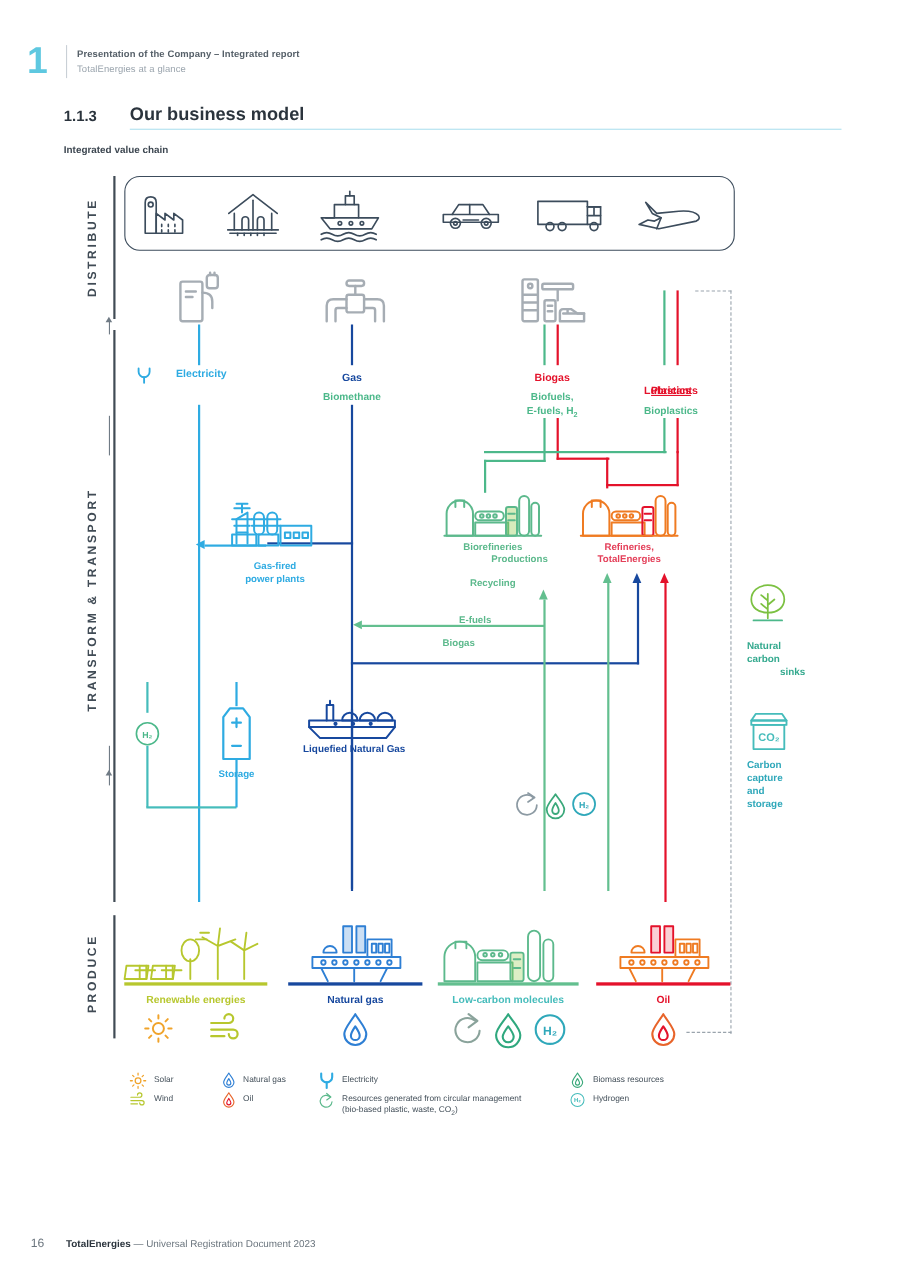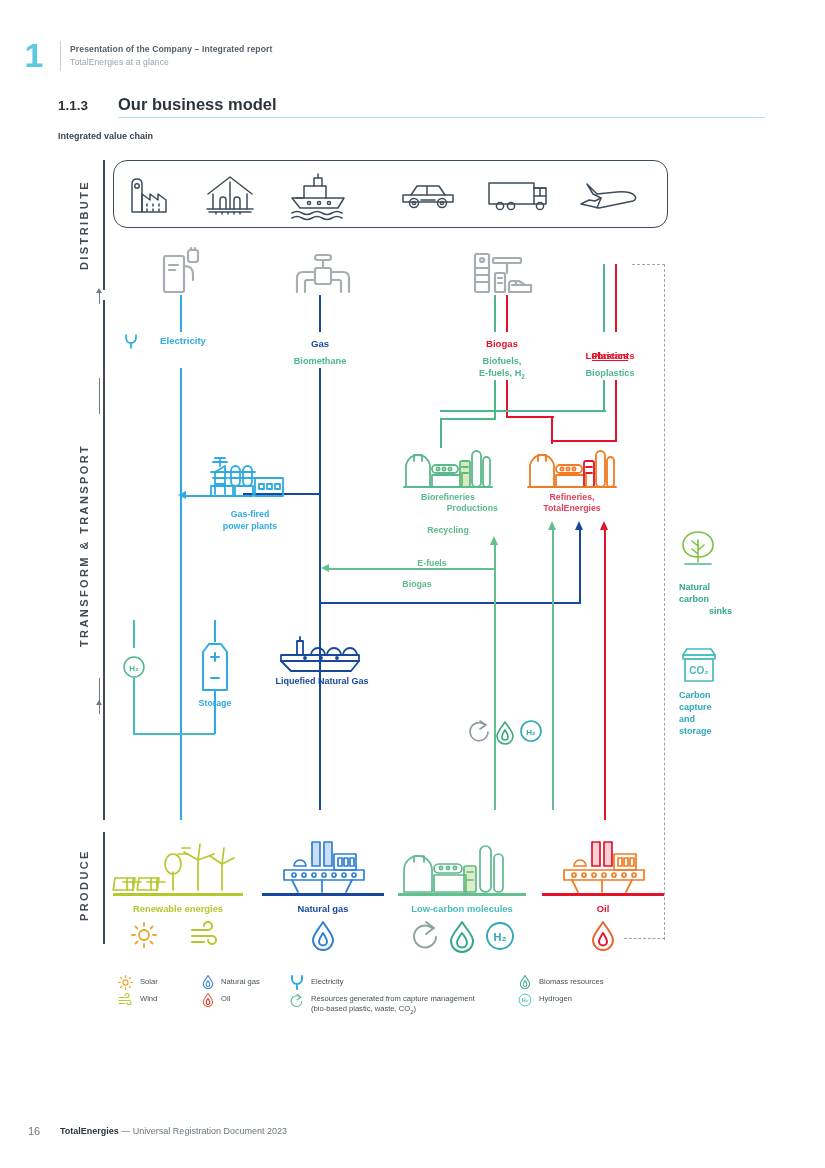--- a/index.html
+++ b/index.html
@@ -568,21 +568,21 @@
     </svg>
   </div>
   <div class="abs lg-text" style="left:193px;top:5px;">Electricity</div>
 
   <div class="abs" style="left:172px;top:21px;">
     <svg width="14" height="15" viewBox="0 0 26 26" fill="none" stroke="#5cb98c" stroke-width="2" stroke-linecap="round" stroke-linejoin="round">
       <path d="M19 7 a10 10 0 1 0 3 8"></path>
         <path d="M13 1 L20 7 L13 12"></path>
     </svg>
   </div>
-  <div class="abs lg-text" style="left:193px;top:22px;width:180px;"><span>Resources generated from capture management (bio-based plastic, waste, CO</span><sub style="font-size:6px">2</sub><span>)</span></div>
+  <div class="abs lg-text" style="left:193px;top:22px;width:180px;"><span>Resources generated from circular management (bio-based plastic, waste, CO</span><sub style="font-size:6px">2</sub><span>)</span></div>
 
   <div class="abs" style="left:400px;top:2px;">
     <svg width="14" height="16" viewBox="0 0 30 32" fill="none" stroke="#3aa87a" stroke-width="2.2" stroke-linecap="round" stroke-linejoin="round">
       <path d="M15 2 C20 10 25 15 25 20 a10 10 0 0 1 -20 0 C5 15 10 10 15 2 Z"></path>
       <path d="M15 13 C17.5 17 19 19 19 21.5 a4 4 0 0 1 -8 0 C11 19 12.5 17 15 13 Z"></path>
     </svg>
   </div>
   <div class="abs lg-text" style="left:421px;top:5px;">Biomass resources</div>
 
   <div class="abs" style="left:400px;top:21px;">

